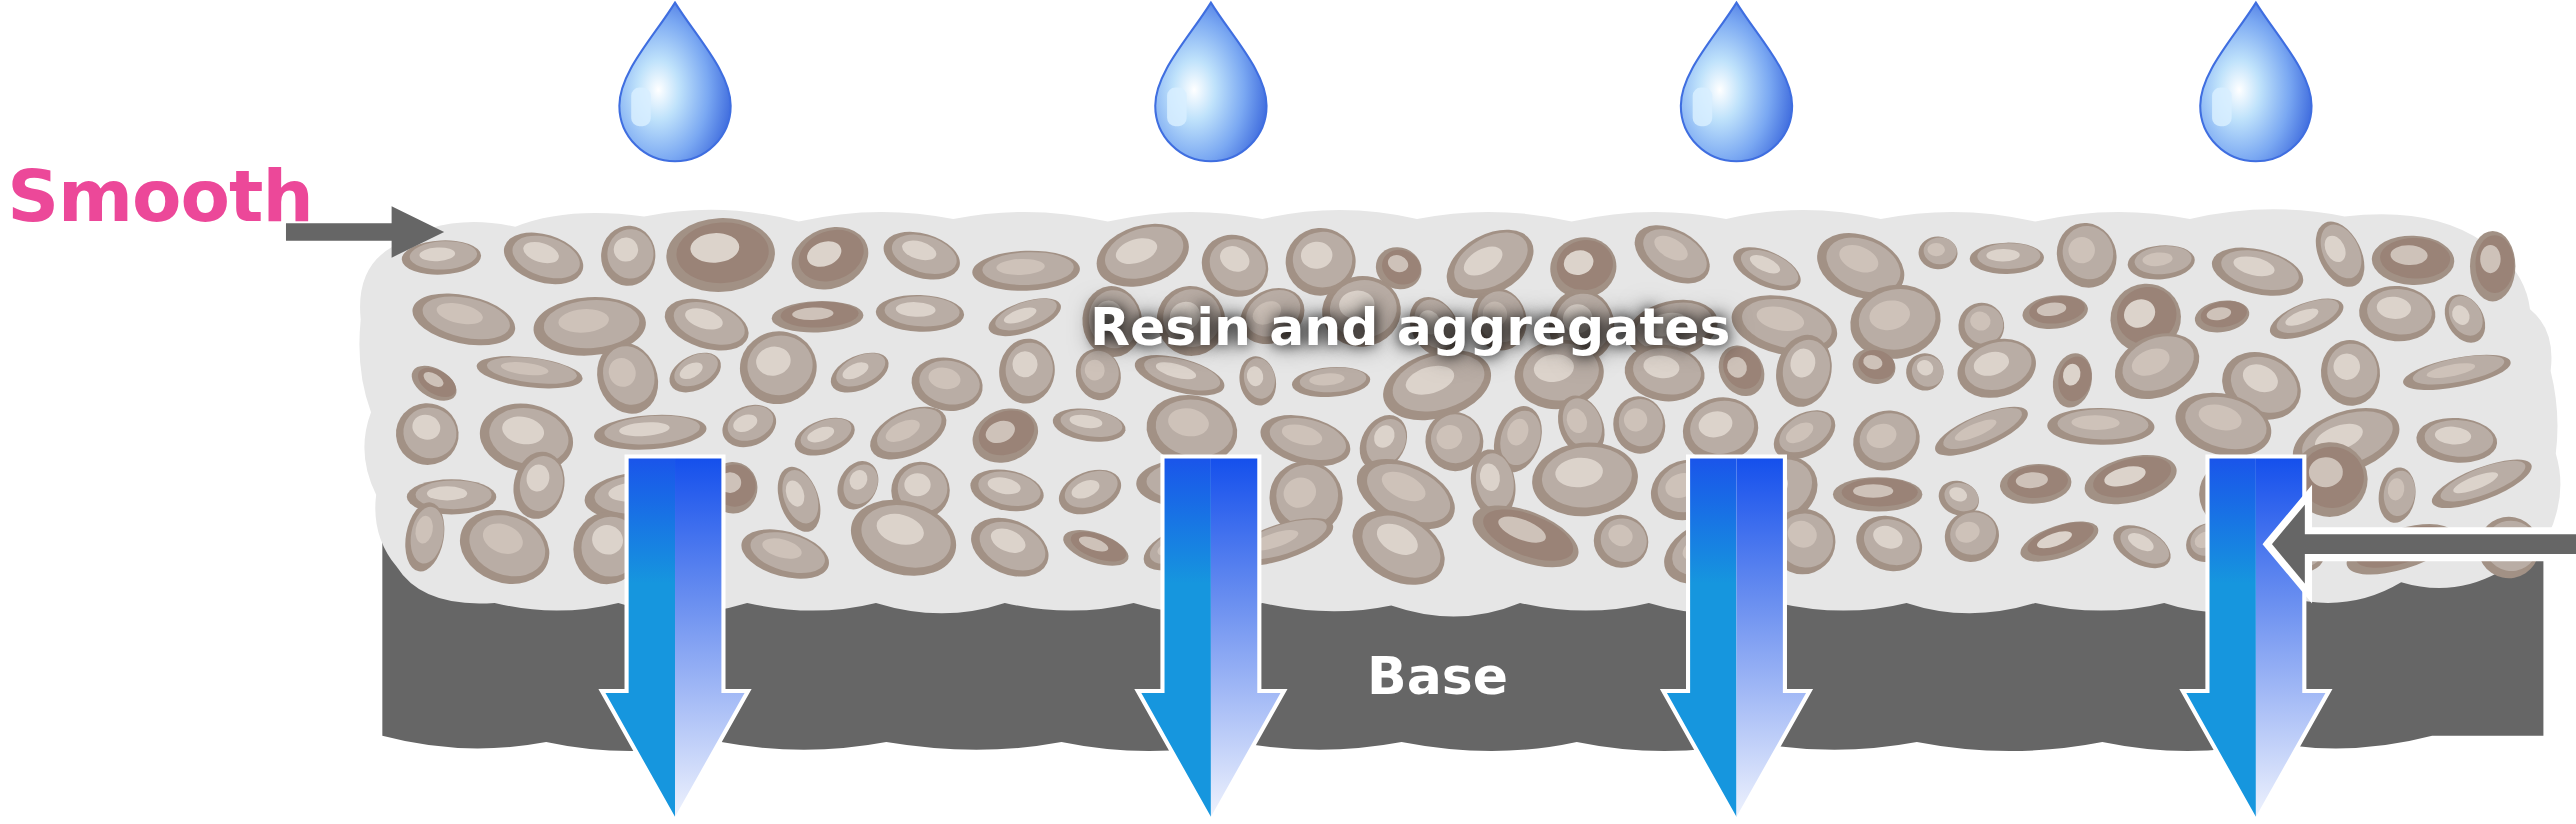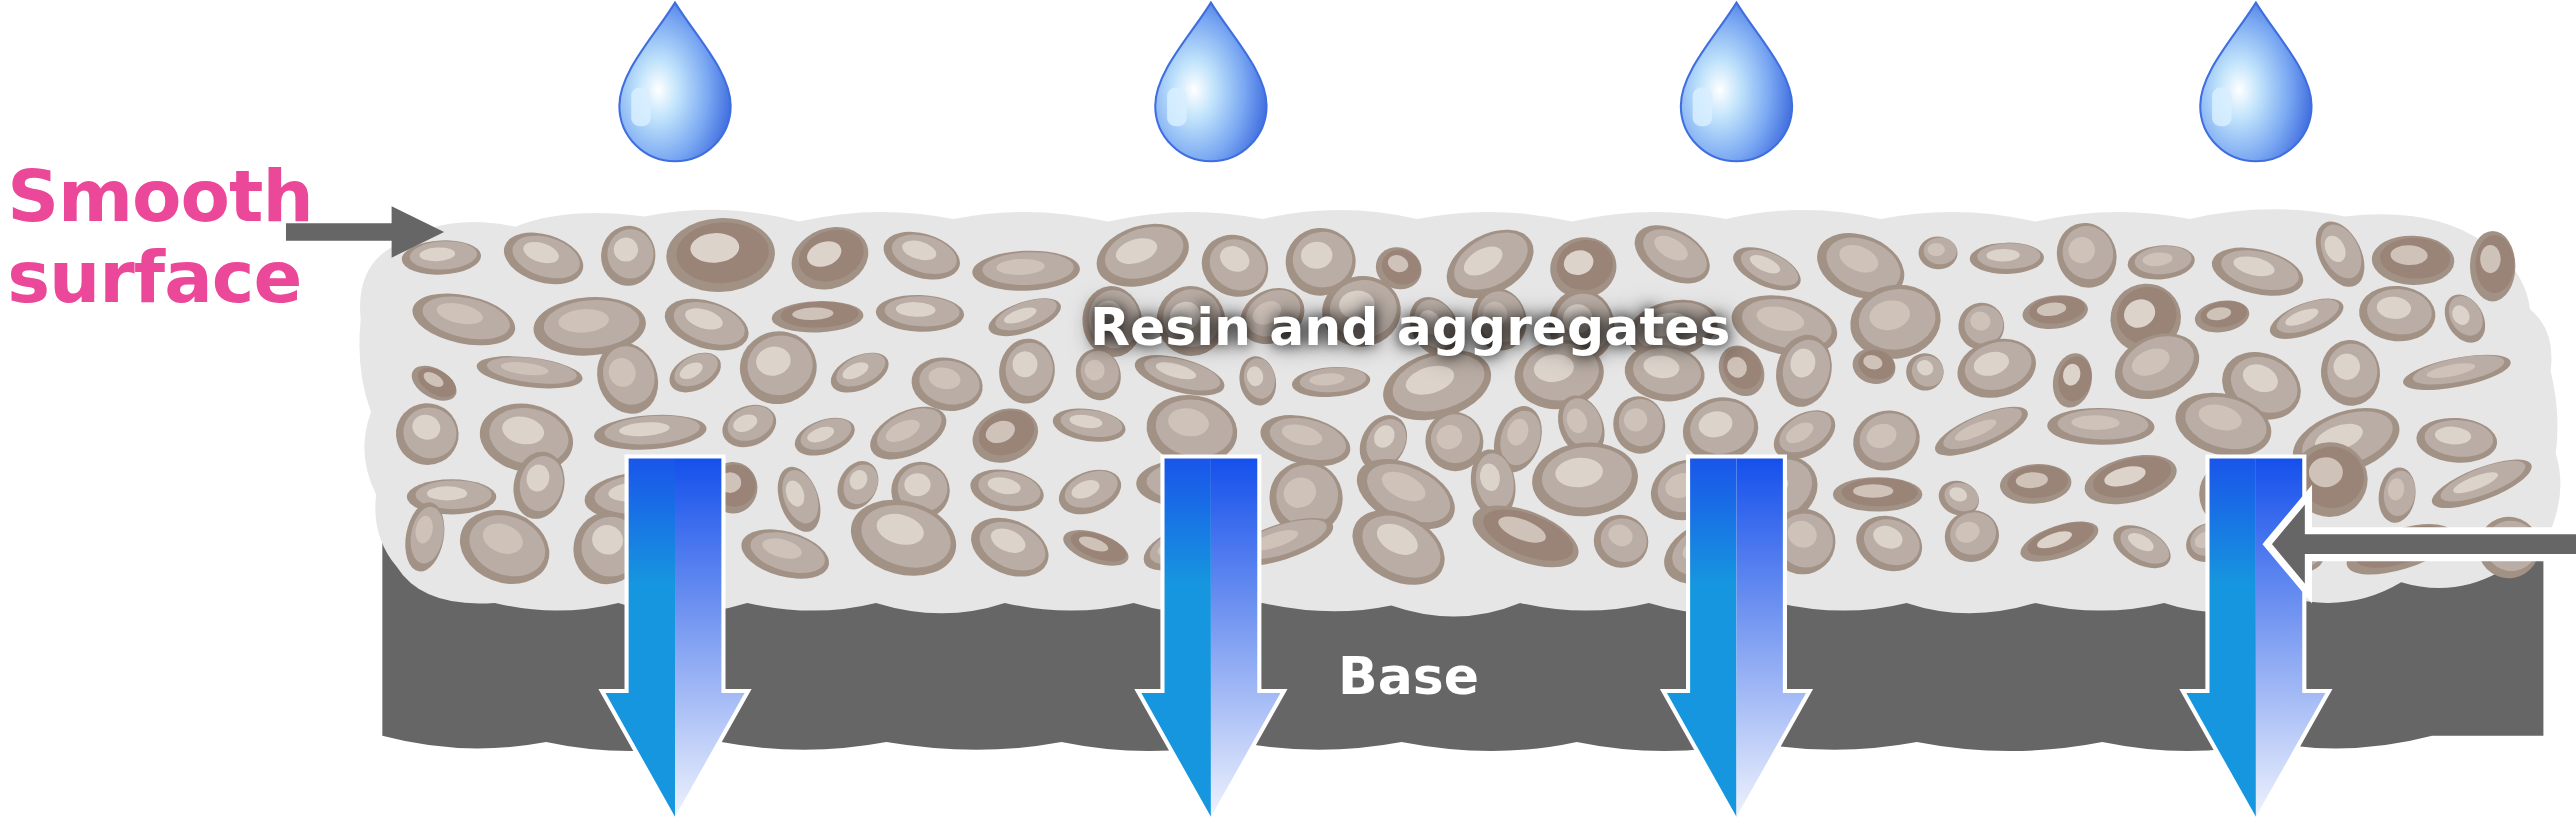--- a/index.html
+++ b/index.html
@@ -799,19 +799,18 @@
     <path d="M555 433 L760 433 L760 400 L862 450 L760 500 L760 467 L555 467 Z" fill="#666666"></path>
   </g>
 
   <g>
     <path d="M4400 1056 L4480 960 L4480 1030 L5140 1030 L5140 1082 L4480 1082 L4480 1152 Z" fill="#666666" stroke="#ffffff" stroke-width="14" stroke-linejoin="miter"></path>
   </g>
 </svg>
 
 <div class="label side-label" style="left:7.2px; top:160px;">
   <div>Smooth</div>
-  <div style="margin-top:9.3px;">surface</div>
 </div>
 
 <div class="label inner-label shadowed" style="left:1090px; top:301px;">Resin and aggregates</div>
 
-<div class="label inner-label" style="left:1338px; top:650px;text-align:center;">Base</div>
+<div class="label inner-label" style="left:1367px; top:650px;text-align:center;">Base</div>
 
 
 </body></html>

